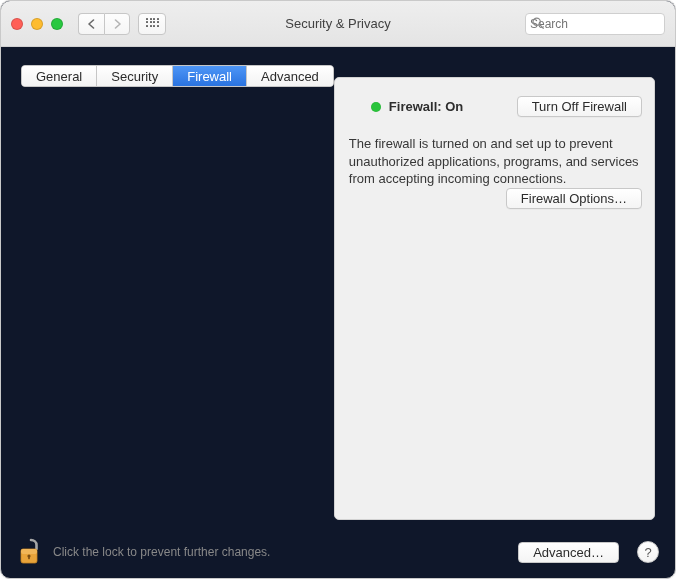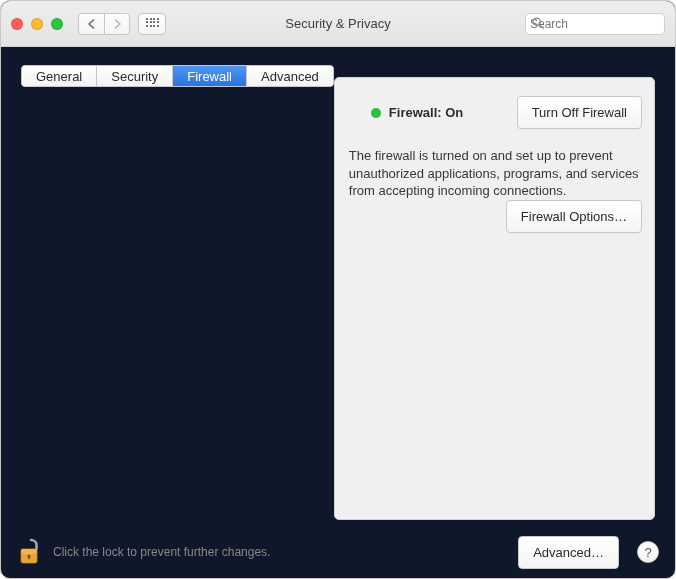--- a/index.html
+++ b/index.html
@@ -154,21 +154,21 @@
     }
     .status-label {
       font-size: 13px;
       font-weight: 700;
       color: #2e2e2e;
     }
     .status-btn {
       margin-left: auto;
     }
     .mac-btn {
-      height: 33px;
+      height: 21px;
       padding: 0 14px;
       font-size: 13px;
       color: #2b2b2b;
       background: linear-gradient(#ffffff, #f4f4f4);
       border: 1px solid #c8c8c8;
       border-radius: 4px;
       box-shadow: 0 0.5px 0 rgba(0,0,0,0.05);
       cursor: default;
       white-space: nowrap;
     }

